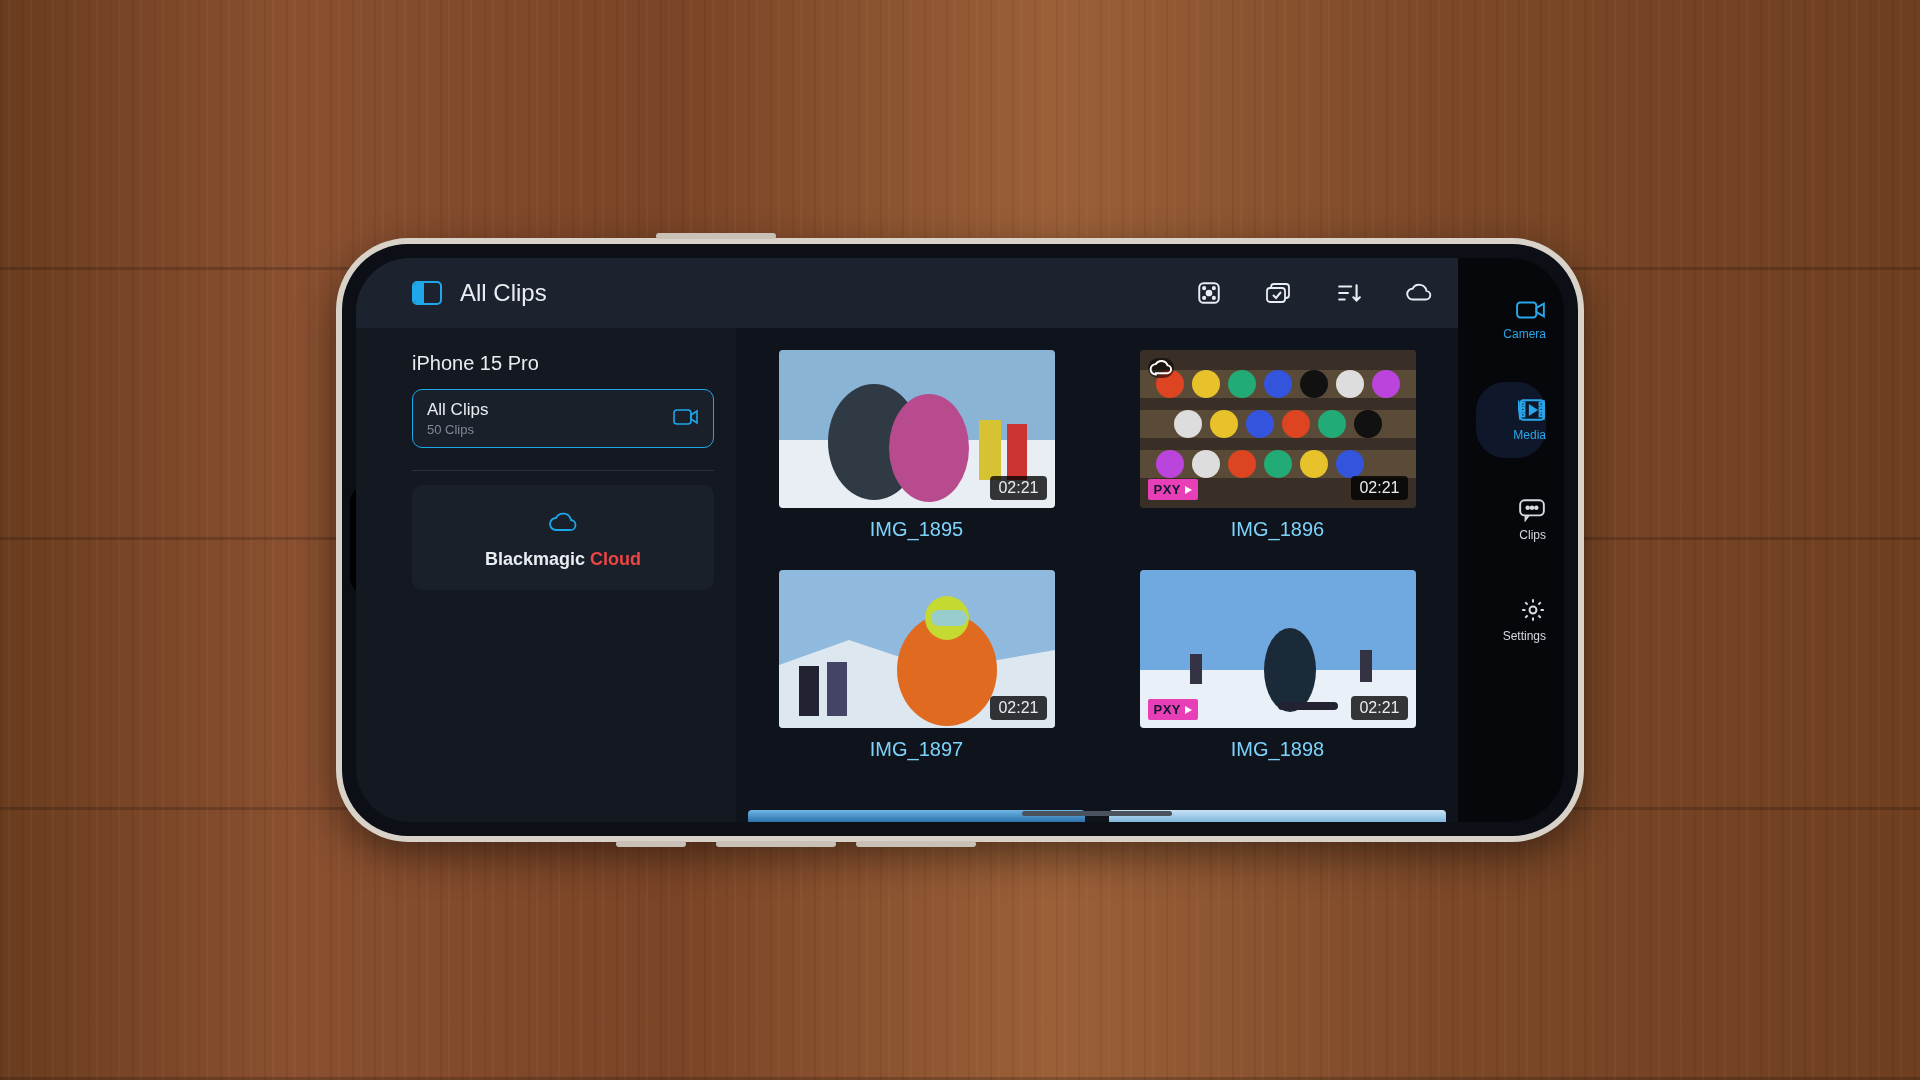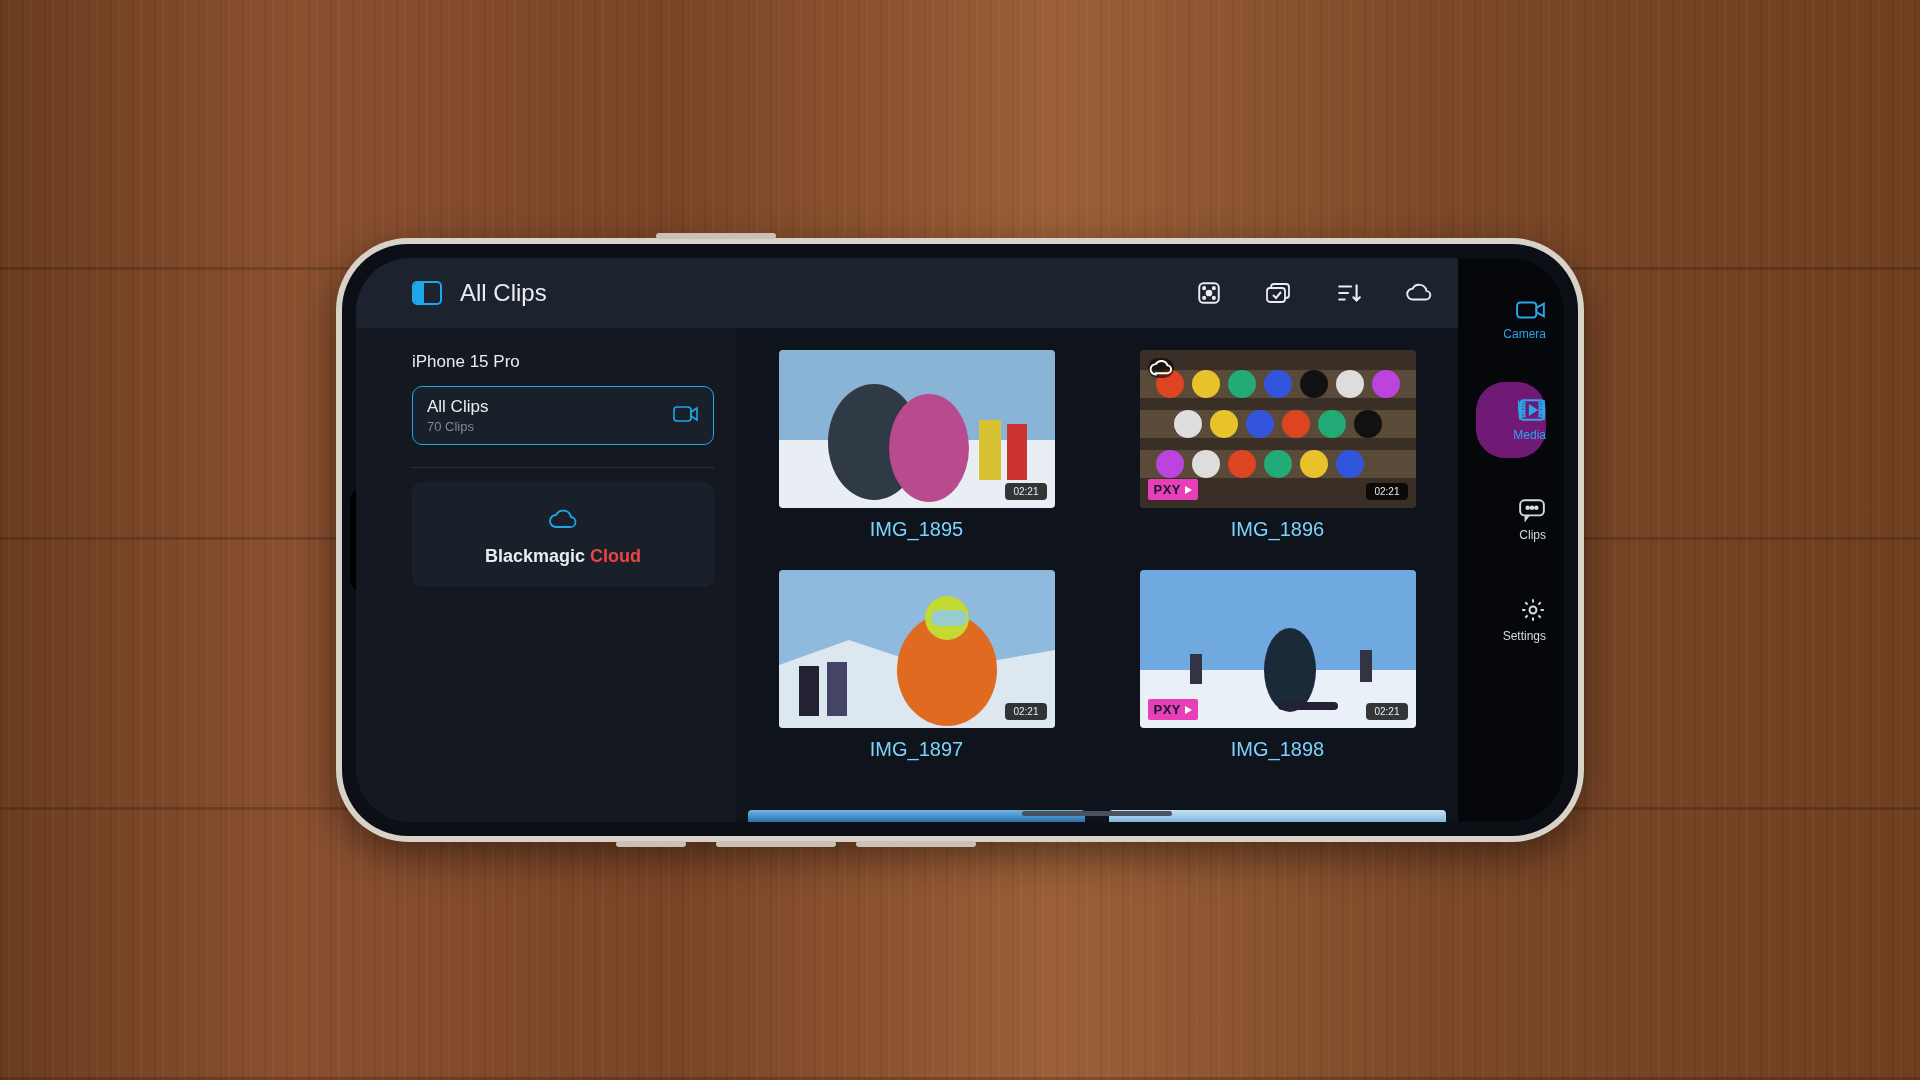--- a/index.html
+++ b/index.html
@@ -69,21 +69,21 @@
   .panel-toggle::before { content:""; position:absolute; left:0; top:0; bottom:0; width:10px; background:#1ea7ea; border-radius:3px 0 0 3px; }
   .header-title { color:#e9edf2; font-size:24px; font-weight:500; }
   .header-spacer { flex:1; }
   .hicon { width:30px; height:26px; color:#e9edf2; display:flex; align-items:center; justify-content:center; margin-left:22px; cursor:pointer; }
 
   .content { flex:1; display:flex; }
   .sidebar {
     width: 380px; background:#141921; padding: 18px 22px 22px 56px;
     display:flex; flex-direction:column;
   }
-  .device-name { color:#e9edf2; font-size:17px; font-weight:500; margin: 6px 0 14px; }
+  .device-name { color:#e9edf2; font-size:20px; font-weight:500; margin: 6px 0 14px; }
   .folder {
     border:1.5px solid #1ea7ea; border-radius:10px; padding:10px 14px;
     background:#1a2029; display:flex; align-items:center; justify-content:space-between;
   }
   .folder .txt .t1 { color:#e9edf2; font-size:17px; }
   .folder .txt .t2 { color:#7f8894; font-size:13px; margin-top:2px; }
   .folder .cam-ic { color:#1ea7ea; }
   .divider { height:1px; background:#2a313c; margin:22px 0 14px; }
   .cloud-card {
     background:#1a2029; border-radius:10px; padding:26px 20px 20px; text-align:center;
@@ -104,21 +104,21 @@
     gap: 10px 24px; align-content:start; position:relative;
   }
   .clip { display:flex; flex-direction:column; align-items:center; }
   .thumb {
     width: 276px; height: 158px; border-radius:4px; overflow:hidden; position:relative;
     background:#333;
   }
   .thumb svg { width:100%; height:100%; display:block; }
   .dur {
     position:absolute; right:8px; bottom:8px; background:rgba(0,0,0,.78);
-    color:#e9edf2; font-size:10px; padding:3px 8px; border-radius:4px;
+    color:#e9edf2; font-size:16px; padding:3px 8px; border-radius:4px;
   }
   .pxy {
     position:absolute; left:8px; bottom:8px; background:#e83fb8; color:#0f172a;
     font-size:13px; font-weight:700; padding:3px 6px; border-radius:2px; letter-spacing:.5px;
     display:flex; align-items:center; gap:4px;
   }
   .pxy::after{content:""; display:inline-block; width:0;height:0; border-left:7px solid #fff; border-top:4px solid transparent; border-bottom:4px solid transparent;}
   .cloud-badge {
     position:absolute; left:8px; top:8px; width:26px; height:20px; border-radius:10px;
     background:rgba(0,0,0,.55); display:flex; align-items:center; justify-content:center; color:#fff;
@@ -136,21 +136,21 @@
   
   .rail {
     width: 106px; background:#05070a; display:flex; flex-direction:column; align-items:center;
     padding: 24px 0; gap: 10px;
   }
   .rail-item {
     width:70px; height:76px; border-radius:12px; display:flex; flex-direction:column;
     align-items:flex-end; justify-content:center; gap:6px; color:#2aa7ea; cursor:pointer;
   }
   .rail-item.inactive { color:#d6dbe2; }
-  .rail-item.active { background:#701a75;border-radius:29px; }
+  .rail-item.active { background:#0f172a;border-radius:29px; }
   .rail-item .lbl { font-size:12px; }
   .rail-spacer { height: 4px; }
 </style>
 </head>
 <body>
 
 <div class="wood-bg">
   <div class="phone">
     <span class="btn-side btn-top a"></span>
     <span class="btn-side btn-bottom a"></span>
@@ -198,21 +198,21 @@
                 </svg>
             </div>
           </div>
 
           <div class="content">
             <div class="sidebar">
               <div class="device-name">iPhone 15 Pro</div>
               <div class="folder">
                 <div class="txt">
                   <div class="t1">All Clips</div>
-                  <div class="t2">70 Clips</div>
+                  <div class="t2">50 Clips</div>
                 </div>
                 <span class="cam-ic">
                   <svg viewBox="0 0 26 18" width="26" height="18" fill="none" stroke="currentColor" stroke-width="1.6">
                       <rect x="1" y="2" width="17" height="14" rx="3"></rect>
                       <path d="M18 7 l6 -4 v12 l-6 -4z"></path>
                     </svg>
                 </span>
               </div>
               <div class="divider"></div>
               <div class="cloud-card">

